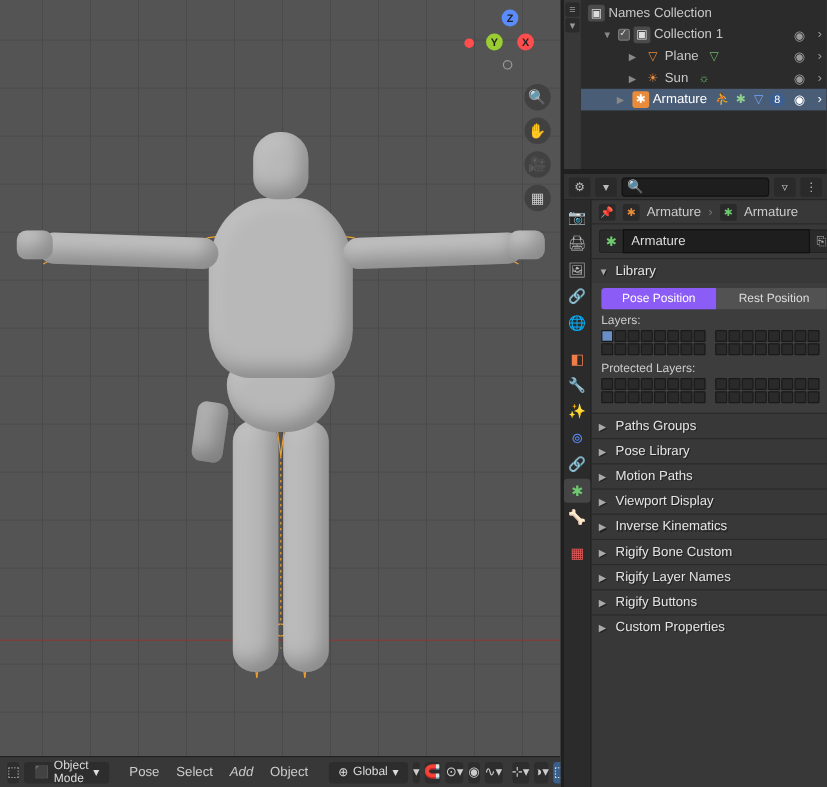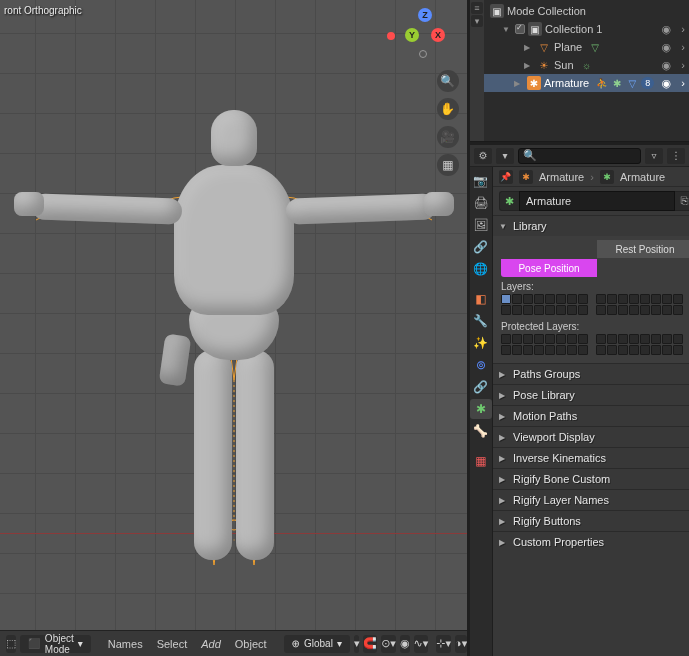--- a/index.html
+++ b/index.html
@@ -91,21 +91,21 @@
   .name-field { display:flex; align-items:center; gap:0; padding:4px 6px; }
   .name-field .nficon { width:20px; height:20px; background:#2a2a2a; border-radius:3px 0 0 3px; display:flex;align-items:center;justify-content:center; color:#6fc96f; font-size:11px; border:1px solid #222; border-right:none;}
   .name-field input { flex:1; height:20px; background:#1e1e1e; border:1px solid #111; color:#ddd; padding:0 6px; font-size:11px; border-radius:0; }
   .name-field .nfbtn { width:20px; height:20px; background:#2a2a2a; border:1px solid #222; border-left:none; border-radius:0 3px 3px 0; display:flex;align-items:center;justify-content:center; color:#bbb; font-size:10px;}
   .panel { border-top:1px solid #2a2a2a; }
   .panel-head { height:20px; display:flex; align-items:center; padding:0 6px; color:#e5e5e5; font-size:11px; gap:4px; text-shadow: 1px 1px 0 rgba(0,0,0,0.4); }
   .panel-head .tri { color:#aaa; font-size:8px; width:10px; }
   .panel-body { padding:4px 8px 8px 8px; background:#3d3d3d; }
   .btn-row { display:flex; border-radius:3px; overflow:hidden; margin-bottom:4px; }
   .btn-row .b { flex:1; height:18px; display:flex;align-items:center;justify-content:center; font-size:10px; background:#525252; color:#ddd; }
-  .btn-row .b.active { background:#d946ef; color:#fff;margin-top:19px; }
+  .btn-row .b.active { background:#8b5cf6; color:#fff; }
   .lbl { font-size:10px; color:#ccc; margin:2px 0; }
   .layer-grid { display:flex; gap:8px; }
   .lg-group { display:grid; grid-template-columns: repeat(8, 10px); grid-template-rows: repeat(2, 10px); gap:1px; }
   .lg-group .c { width:10px; height:10px; background:#2a2a2a; border:1px solid #1a1a1a; border-radius:1px; }
   .lg-group .c.on { background:#6a8fc7; }
   .prop-scroll { flex:1; overflow-y:auto; }
   .prop-scroll::-webkit-scrollbar { width:10px; }
   .prop-scroll::-webkit-scrollbar-track { background:#2e2e2e; }
   .prop-scroll::-webkit-scrollbar-thumb { background:#555; border-radius:5px; }
   svg { display:block; }
@@ -163,21 +163,20 @@
         <circle cx="230" cy="335" r="6"></circle>
         <polygon points="230,340 236,400 230,445 224,400"></polygon>
 
         <line x1="210" y1="260" x2="210" y2="400" stroke-dasharray="2 3"></line>
         <circle cx="210" cy="405" r="5"></circle>
         <circle cx="210" cy="410" r="10" stroke-dasharray="1 2"></circle>
       </svg>
     </div>
 
     <div class="viewport-header">
-      <div>ront Orthographic</div>
     </div>
 
     <div class="nav-gizmo">
       <div class="dot dota"></div>
       <div class="ball z">Z</div>
       <div class="ball y">Y</div>
       <div class="ball x">X</div>
       <div class="dot dotb"></div>
     </div>
 
@@ -189,21 +188,21 @@
     </div>
 
     <div class="viewport-footer">
       <div class="vf-icon">⬚</div>
       <div class="vf-btn">
         <span>⬛</span>
         <span>Object Mode</span>
         <span>▾</span>
       </div>
       <div class="vf-sep"></div>
-      <span class="vf-menu" style="padding:0 5px;">Names</span>
+      <span class="vf-menu" style="padding:0 5px;">Pose</span>
       <span class="vf-menu" style="padding:0 5px;">Select</span>
       <span class="vf-menu" style="padding:0 5px;font-style:italic;">Add</span>
       <span class="vf-menu" style="padding:0 5px;">Object</span>
       <div class="vf-sep"></div>
       <div class="vf-btn">
         <span>⊕</span>
         <span>Global</span>
         <span>▾</span>
       </div>
       <div class="vf-icon">▾</div>
@@ -222,21 +221,21 @@
 
   <div class="rightpane">
     <div class="outliner">
       <div class="out-left">
         <div class="oi">≡</div>
         <div class="oi">▾</div>
       </div>
       <div class="out-tree">
         <div class="out-row">
           <span class="ico ic-scene">▣</span>
-          <span>Mode Collection</span>
+          <span>Names Collection</span>
         </div>
         <div class="out-row" style="padding-left:18px">
           <span class="tri">▼</span>
           <span class="chk"></span>
           <span class="ico ic-coll">▣</span>
           <span>Collection 1</span>
           <span class="eye">◉</span>
           <span class="rest">›</span>
         </div>
         <div class="out-row" style="padding-left:40px">

